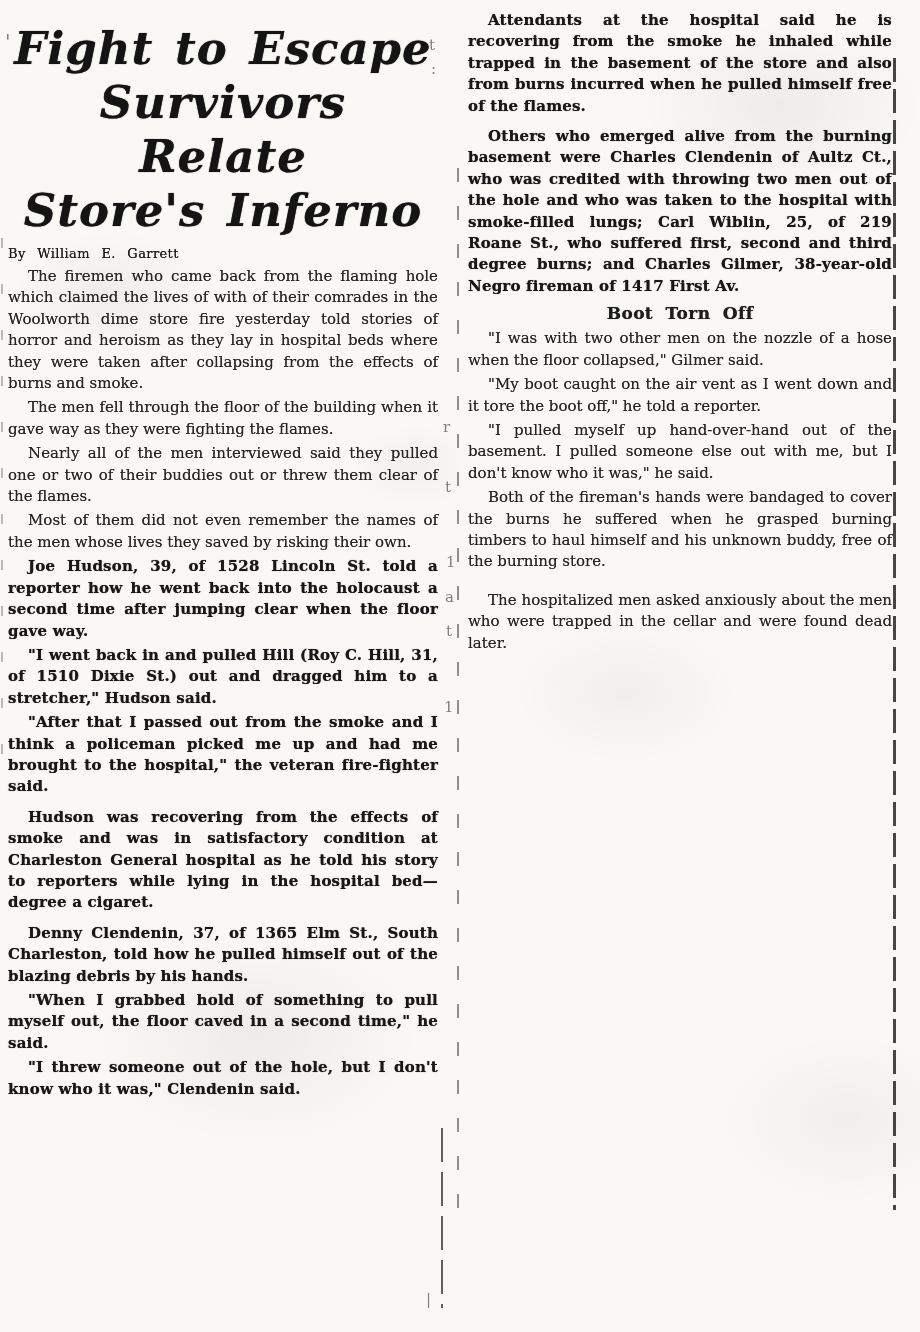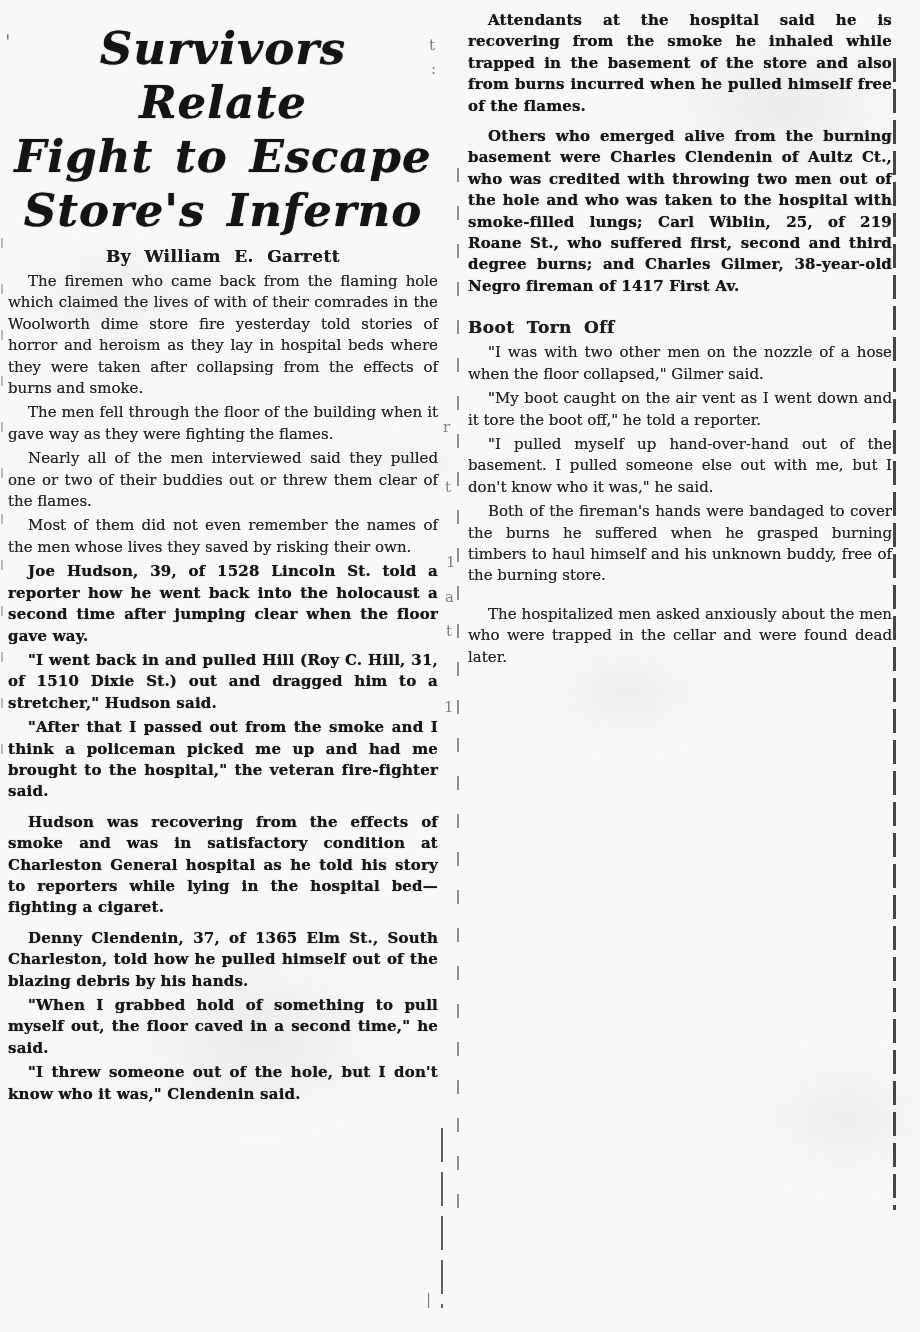--- a/index.html
+++ b/index.html
@@ -30,23 +30,22 @@
     letter-spacing:1px;
     word-spacing:5px;
     text-align:center;
     color:#141414;
     text-shadow:0 0 1px rgba(10,10,10,.8);
   }
   h1.headline span{display:block;}
 
   .byline{
     margin:8px 0 5px 0;
-    text-align:center;
-    font-size:17px;
-    font-weight:700;
+    font-size:13px;
+    font-weight:400;
     word-spacing:7px;
     letter-spacing:.4px;
     text-shadow:0 0 .6px rgba(10,10,10,.8);
   }
 
   .col p{
     margin:0 0 3px 0;
     font-size:15px;
     line-height:21.4px;
     text-align:justify;
@@ -57,22 +56,22 @@
   .col p.w-b{
     font-weight:700;
     color:#171717;
     text-shadow:0 0 .8px rgba(10,10,10,.75);
     letter-spacing:.2px;
   }
   .gap-sm{margin-top:9px !important;}
   .gap-md{margin-top:17px !important;}
 
   h2.subhead{
-    margin:20px 0 5px 0;
-    text-align:left;
+    margin:6px 0 5px 0;
+    text-align:center;
     font-size:17px;
     font-weight:700;
     word-spacing:6px;
     letter-spacing:.4px;
     text-shadow:0 0 .7px rgba(10,10,10,.8);
   }
 
   .rule{position:absolute;pointer-events:none;}
   .rule-right{
     left:893px;top:58px;width:3px;height:1152px;
@@ -109,34 +108,34 @@
   .art-8{left:444px;top:698px;}
   .art-9{left:426px;top:1290px;}
 </style>
 </head>
 <body>
 
 <div class="page">
 
   <div class="col col-left">
     <h1 class="headline">
+      <span>Fight to Escape</span>
       <span>Survivors Relate</span>
-      <span>Fight to Escape</span>
       <span>Store's Inferno</span>
     </h1>
     <div class="byline">By William E. Garrett</div>
 
     <p>The firemen who came back from the flaming hole which claimed the lives of with of their comrades in the Woolworth dime store fire yesterday told stories of horror and heroism as they lay in hospital beds where they were taken after collapsing from the effects of burns and smoke.</p>
     <p>The men fell through the floor of the building when it gave way as they were fighting the flames.</p>
     <p>Nearly all of the men interviewed said they pulled one or two of their buddies out or threw them clear of the flames.</p>
     <p>Most of them did not even remember the names of the men whose lives they saved by risking their own.</p>
     <p class="w-b">Joe Hudson, 39, of 1528 Lincoln St. told a reporter how he went back into the holocaust a second time after jumping clear when the floor gave way.</p>
     <p class="w-b">"I went back in and pulled Hill (Roy C. Hill, 31, of 1510 Dixie St.) out and dragged him to a stretcher," Hudson said.</p>
     <p class="w-b">"After that I passed out from the smoke and I think a policeman picked me up and had me brought to the hospital," the veteran fire-fighter said.</p>
-    <p class="w-b gap-sm">Hudson was recovering from the effects of smoke and was in satisfactory condition at Charleston General hospital as he told his story to reporters while lying in the hospital bed—fighting a cigaret.</p>
+    <p class="w-b gap-sm">Hudson was recovering from the effects of smoke and was in satisfactory condition at Charleston General hospital as he told his story to reporters while lying in the hospital bed—degree a cigaret.</p>
     <p class="w-b gap-sm">Denny Clendenin, 37, of 1365 Elm St., South Charleston, told how he pulled himself out of the blazing debris by his hands.</p>
     <p class="w-b">"When I grabbed hold of something to pull myself out, the floor caved in a second time," he said.</p>
     <p class="w-b">"I threw someone out of the hole, but I don't know who it was," Clendenin said.</p>
   </div>
 
   <div class="col col-right">
     <p class="w-b">Attendants at the hospital said he is recovering from the smoke he inhaled while trapped in the basement of the store and also from burns incurred when he pulled himself free of the flames.</p>
     <p class="w-b gap-sm">Others who emerged alive from the burning basement were Charles Clendenin of Aultz Ct., who was credited with throwing two men out of the hole and who was taken to the hospital with smoke-filled lungs; Carl Wiblin, 25, of 219 Roane St., who suffered first, second and third degree burns; and Charles Gilmer, 38-year-old Negro fireman of 1417 First Av.</p>
 
     <h2 class="subhead">Boot Torn Off</h2>

